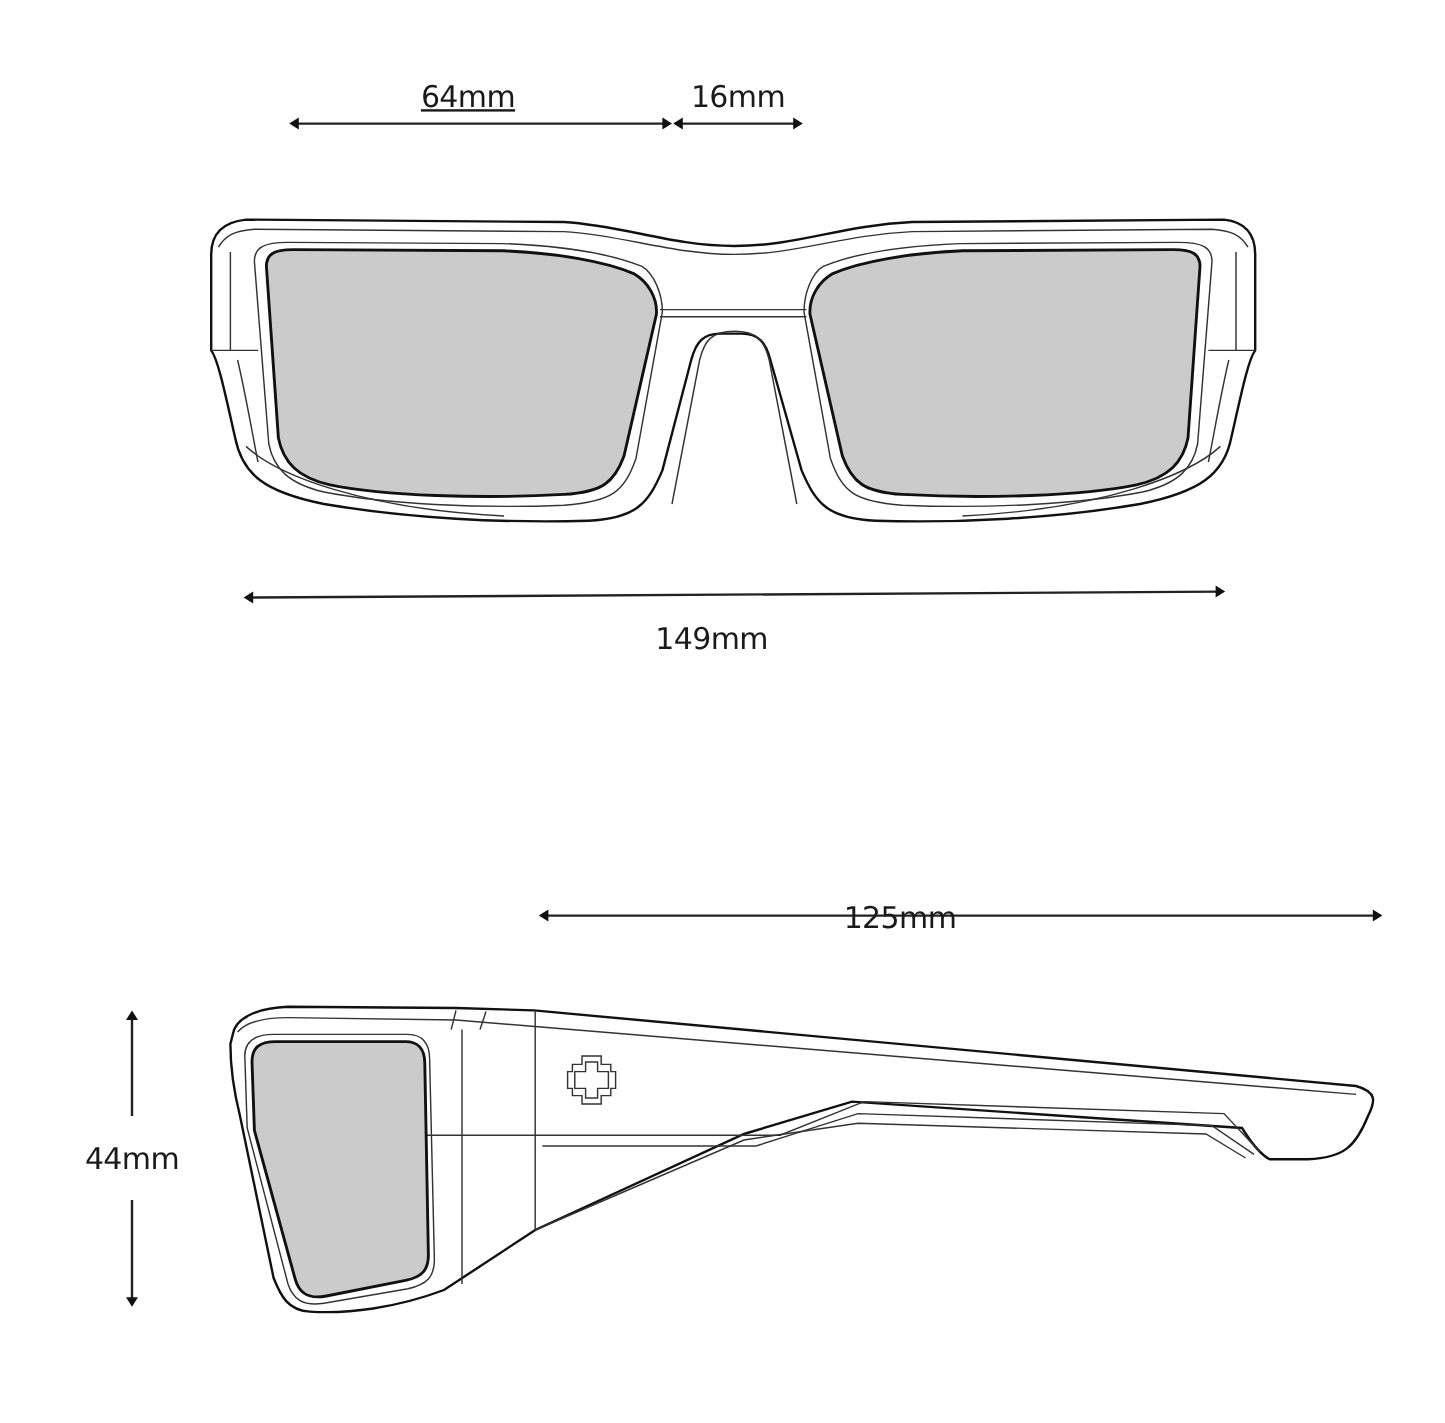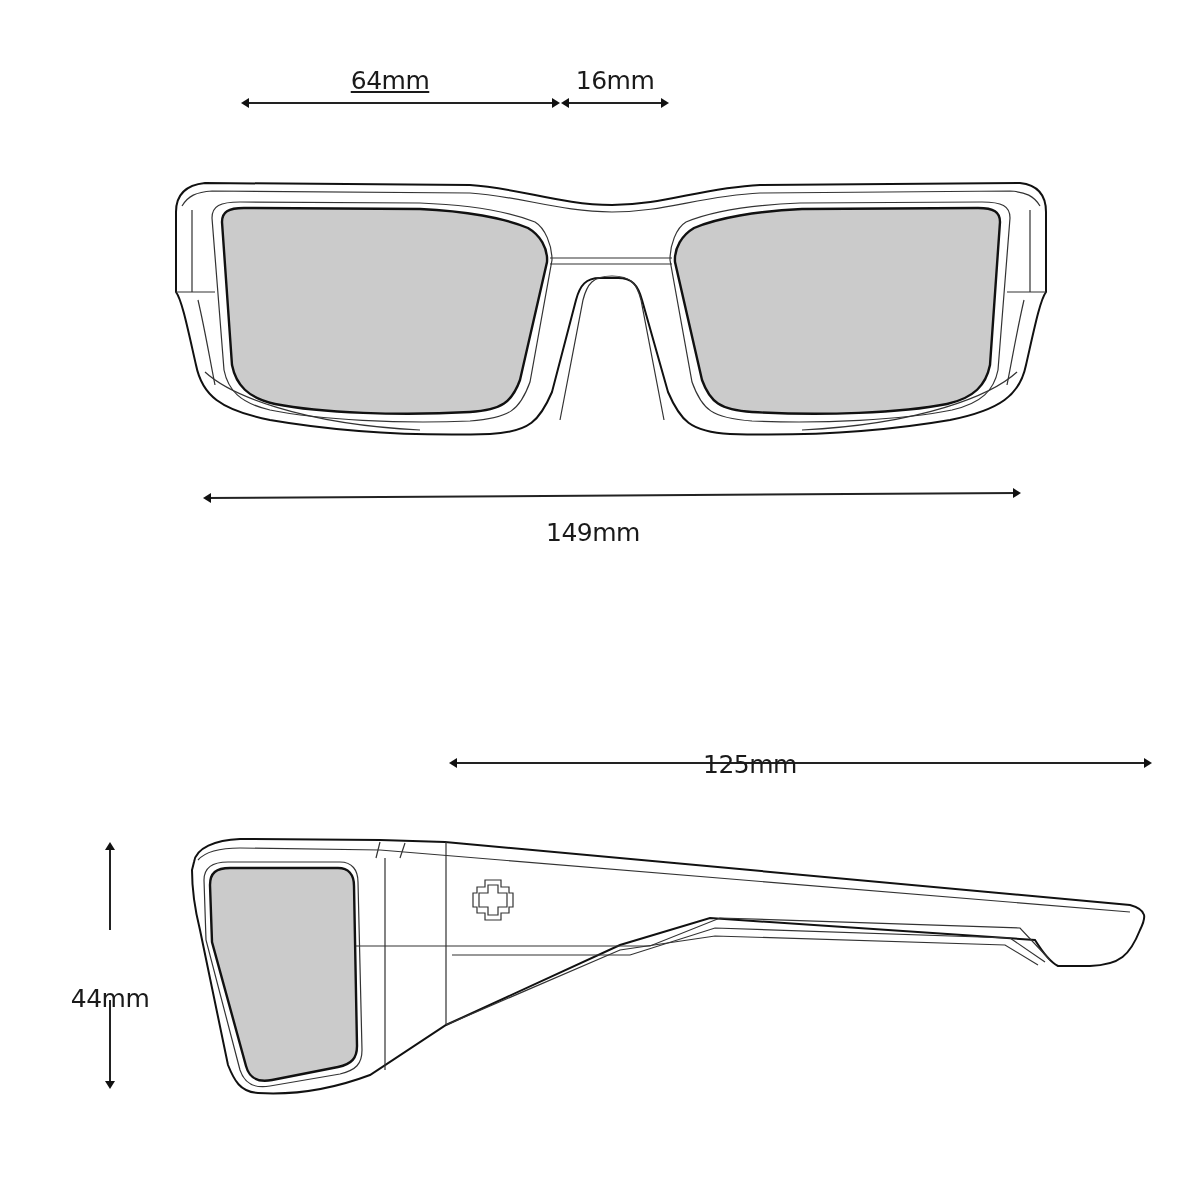--- a/index.html
+++ b/index.html
@@ -2,21 +2,21 @@
 <html><head>
   <meta charset="utf-8">
   <style>
     html, body { margin: 0; padding: 0; background: #ffffff; }
     body { width: 1204px; height: 1186px; position: relative; overflow: hidden;
       font-family: "DejaVu Sans", "Liberation Sans", sans-serif; }
     .stage { position: absolute; left: 0; top: 0; width: 1204px; height: 1186px; }
     .label { position: absolute; font-size: 25px; color: #1a1a1a; letter-spacing: -0.5px;
       font-family: "DejaVu Sans", sans-serif; line-height: 1; white-space: nowrap;
       transform: translateX(-50%); }
-    .label.v { transform: translate(-50%, -50%); margin-top: 32px; }
+    .label.v { transform: translate(-50%, -50%); }
     svg { position: absolute; left: 0; top: 0; }
     .lens { fill: #cbcbcb; stroke: #111; stroke-width: 2.4; }
     .frame { fill: none; stroke: #111; stroke-width: 2; }
     .thin { fill: none; stroke: #333; stroke-width: 1.2; }
     .dim { stroke: #222; stroke-width: 2; fill: none; }
     .arrow { fill: #111; }
   </style>
 </head>
 <body>
 

